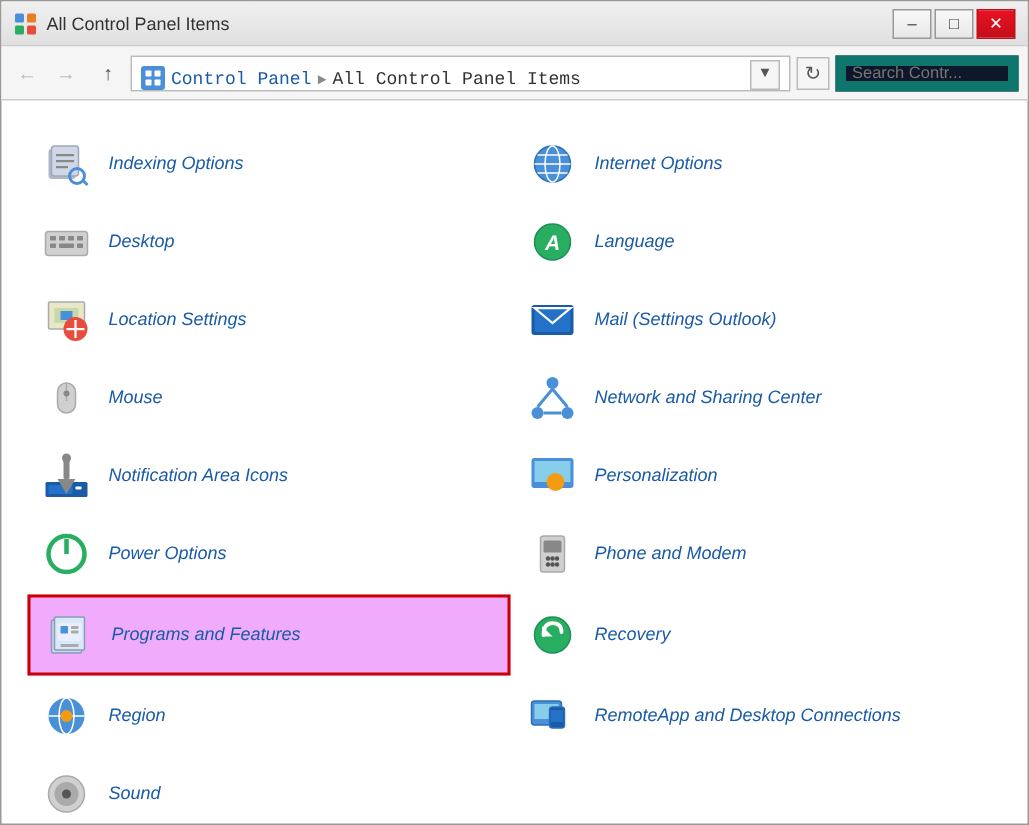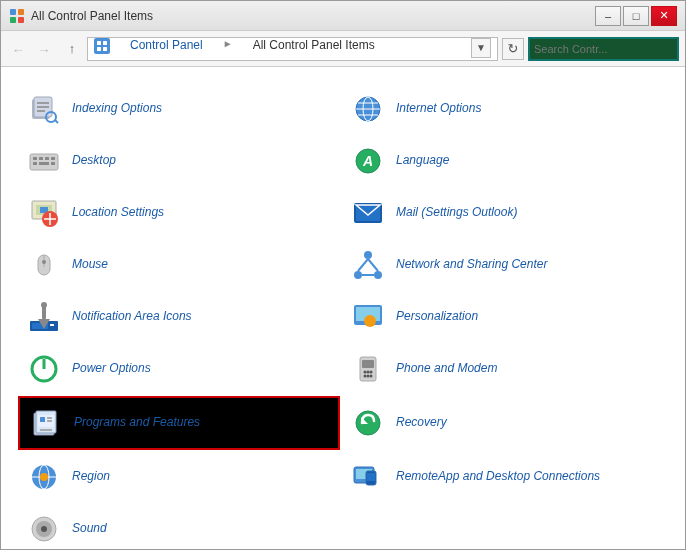--- a/index.html
+++ b/index.html
@@ -115,24 +115,25 @@
       font-size: 13px;
       margin-left: 2px;
     }
 
     .breadcrumb-bar {
       flex: 1;
       height: 24px;
       border: 1px solid #bbb;
       background: white;
       display: flex;
-      align-items: flex-start;
+      align-items: flex-end;
       padding: 0 6px;
-      gap: 20px;
-      font-size: 12px;
+      gap: 4px;
+      font-size: 12px;
+      font-family: Liberation Mono, monospace;
     }
 
     .breadcrumb-icon {
       width: 16px;
       height: 16px;
       background: #4a90d9;
       border-radius: 2px;
       display: flex;
       align-items: center;
       justify-content: center;
@@ -177,26 +178,26 @@
       background: #f5f5f5;
       display: flex;
       align-items: center;
       justify-content: center;
       cursor: pointer;
       color: #555;
       font-size: 13px;
     }
 
     .search-box {
-      width: 151px;
+      width: 122px;
       height: 24px;
-      border: 2px solid #0f766e;
-      display: flex;
-      align-items: center;
-      background: #14532d;
+      border: 7px solid #0f766e;
+      display: flex;
+      align-items: center;
+      background: #0f172a;
       padding: 0 4px;
     }
 
     .search-input {
       flex: 1;
       border: none;
       outline: none;
       font-size: 11px;
       color: #999;
       background: transparent;
@@ -263,21 +264,21 @@
       display: flex;
       align-items: center;
       padding: 7px 8px;
       gap: 10px;
       cursor: pointer;
       border: 1px solid transparent;
     }
 
     .item.highlighted {
       border: 2px solid #cc0000;
-      background: #000000;
+      background: #f0abfc;
       margin: 1px;
     }
 
     .item-icon {
       width: 36px;
       height: 36px;
       flex-shrink: 0;
       display: flex;
       align-items: center;
       justify-content: center;

